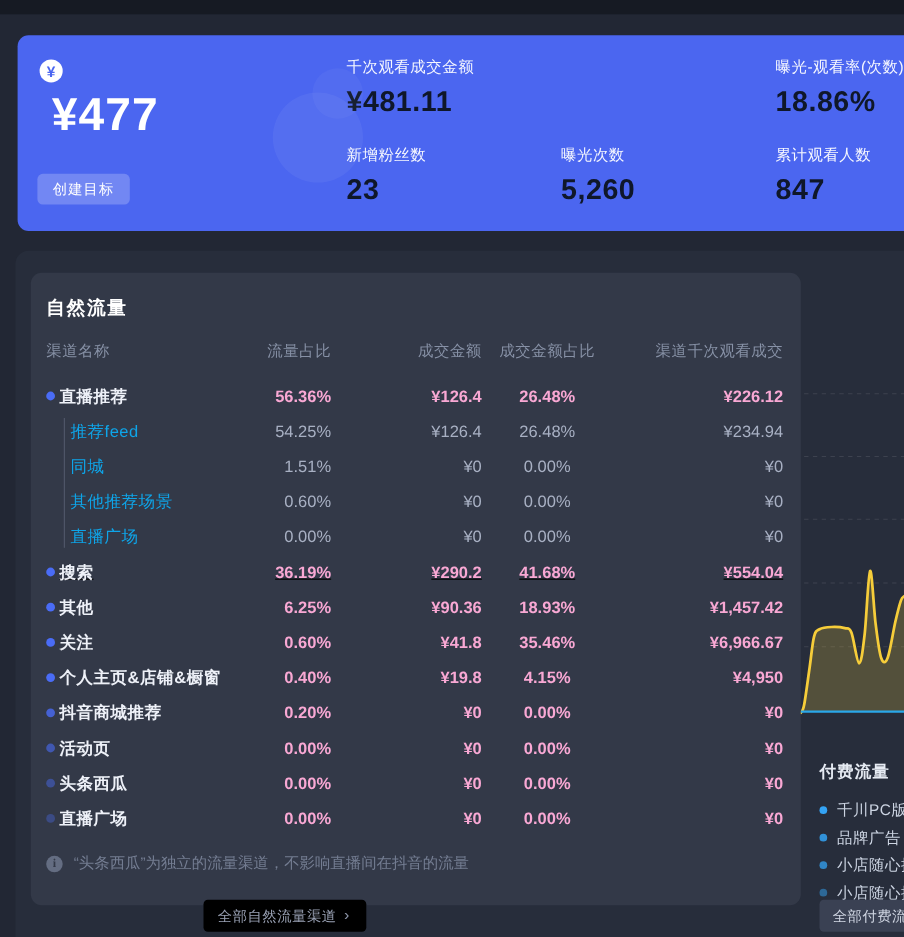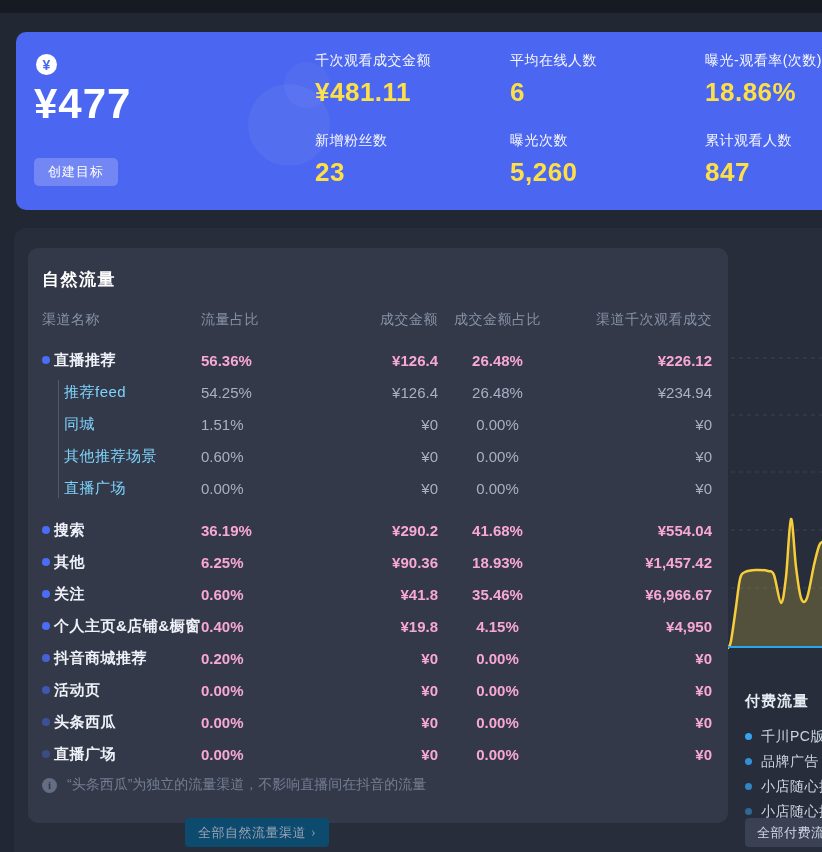--- a/index.html
+++ b/index.html
@@ -10,58 +10,58 @@
   
   .hero{position:absolute;left:16px;top:32px;width:816px;height:178px;background:#4b66f0;border-radius:10px;}
   .hero::before{content:"";position:absolute;left:232px;top:52px;width:82px;height:82px;border-radius:50%;
     background:rgba(255,255,255,.055);}
   .hero::after{content:"";position:absolute;left:268px;top:30px;width:46px;height:46px;border-radius:50%;
     background:rgba(255,255,255,.04);}
   .hero-label-row{position:absolute;left:20px;top:22px;display:flex;align-items:center;gap:9px;}
   .yen-badge{width:21px;height:21px;border-radius:50%;background:#ffffff;color:#4b66f0;font-size:14px;
     font-weight:700;display:flex;align-items:center;justify-content:center;}
   .hero-label{color:#fff;font-size:17px;letter-spacing:1px;}
-  .hero-value{position:absolute;left:18px;top:48px;color:#fff;font-size:42px;font-weight:700;letter-spacing:1px;}
+  .hero-value{position:absolute;left:31px;top:48px;color:#fff;font-size:42px;font-weight:700;letter-spacing:1px;}
   .goal-btn{position:absolute;left:18px;top:126px;height:28px;padding:0 14px;border:none;border-radius:5px;
     background:rgba(255,255,255,.22);color:#fff;font-size:13px;letter-spacing:1px;display:flex;align-items:center;cursor:pointer;
     font-family:inherit;}
   .metric{position:absolute;width:190px;}
   .metric .lb{font-size:14px;color:rgba(255,255,255,.95);letter-spacing:.5px;white-space:nowrap;}
-  .metric .vl{margin-top:7px;font-size:26px;font-weight:700;color:#fde047;letter-spacing:.5px;}
+  .metric .vl{margin-top:7px;font-size:26px;font-weight:700;color:#0f172a;letter-spacing:.5px;}
   .m-c1{left:299px;} .m-c2{left:494px;} .m-c3{left:689px;}
   .m-r1{top:20px;} .m-r2{top:100px;}
 
   
   .panel{position:absolute;left:14px;top:228px;width:830px;height:640px;background:#272d3b;border-radius:12px;}
 
   
   .card{position:absolute;left:28px;top:248px;width:700px;height:575px;background:#333948;border-radius:10px;}
   .card-title{position:absolute;left:14px;top:20px;font-size:17px;font-weight:700;color:#ffffff;letter-spacing:1.5px;text-align:right;}
   .cols{display:flex;align-items:center;box-sizing:border-box;padding-right:16px;}
   .c-name{flex:1;position:relative;white-space:nowrap;}
-  .c2{width:100px;text-align:left;} .c3{width:137px;text-align:right;}
+  .c2{width:100px;text-align:right;} .c3{width:137px;text-align:right;}
   .c4{width:119px;text-align:center;} .c5{width:155px;text-align:right;}
   .thead{position:absolute;left:0;right:0;top:62px;height:20px;font-size:14px;color:#8791a6;letter-spacing:.5px;}
   .thead .c-name{padding-left:14px;}
   .rows{position:absolute;left:0;right:0;top:96px;}
   .trow{height:32px;font-size:15px;}
-  .trow.group-gap{margin-top:10px;}
+  .trow.group-gap{margin-top:0;text-decoration:underline;}
   .trow .c-name{padding-left:26px;color:#eef1f8;font-weight:700;letter-spacing:.5px;}
-  .trow.child .c-name{padding-left:36px;color:#7dd3fc;font-weight:400;}
+  .trow.child .c-name{padding-left:36px;color:#0ea5e9;font-weight:400;}
   .trow .val{color:#f9a8d4;font-weight:700;}
   .trow.child .val{color:#a8b0c3;font-weight:400;}
   .dot{position:absolute;left:14px;top:50%;transform:translateY(-50%);width:8px;height:8px;border-radius:50%;background:#4a6cf6;}
   .connector{position:absolute;left:30px;top:132px;width:1px;height:118px;background:rgba(160,172,198,.28);}
   .note{position:absolute;left:14px;top:528px;display:flex;align-items:center;gap:10px;color:#747d92;font-size:14px;white-space:nowrap;}
   .info-icon{flex:none;width:15px;height:15px;border-radius:50%;background:#646d82;color:#333948;font-size:11px;
     font-weight:700;display:flex;align-items:center;justify-content:center;font-family:"Liberation Serif",serif;}
 
   .nat-btn{position:absolute;left:185px;top:818px;height:29px;padding:0 13px;border:none;border-radius:4px;
-    background:#0c4a6e;color:#9aa2b5;font-size:13px;letter-spacing:.5px;display:flex;align-items:center;gap:5px;cursor:pointer;
-    font-family:Liberation Serif, serif;}
+    background:#000000;color:#9aa2b5;font-size:13px;letter-spacing:.5px;display:flex;align-items:center;gap:5px;cursor:pointer;
+    font-family:Liberation Mono, monospace;}
   .nat-btn .chev{font-size:14px;color:#8d95a8;}
 
   
   .chart-svg{position:absolute;left:728px;top:335px;}
   .paid{position:absolute;left:745px;top:692px;}
   .paid-title{font-size:15px;font-weight:600;color:#e6ebf3;letter-spacing:1px;white-space:nowrap;}
   .paid-legend{list-style:none;margin:13px 0 0 0;padding:0;}
   .paid-legend li{height:25px;display:flex;align-items:center;gap:9px;font-size:14px;color:#ccd4e2;
     letter-spacing:.5px;white-space:nowrap;cursor:pointer;}
   .ldot{flex:none;width:7px;height:7px;border-radius:50%;background:#34a3f4;}
@@ -79,24 +79,20 @@
     <div class="hero-label-row">
       <span class="yen-badge">¥</span>
     </div>
     <div class="hero-value">¥477</div>
     <button class="goal-btn">创建目标</button>
 
     <div class="metric m-c1 m-r1">
       <div class="lb">千次观看成交金额</div>
       <div class="vl">¥481.11</div>
     </div>
-    <div class="metric m-c2 m-r1">
-      <div class="lb">平均在线人数</div>
-      <div class="vl">6</div>
-    </div>
     <div class="metric m-c3 m-r1">
       <div class="lb">曝光-观看率(次数)</div>
       <div class="vl">18.86%</div>
     </div>
     <div class="metric m-c1 m-r2">
       <div class="lb">新增粉丝数</div>
       <div class="vl">23</div>
     </div>
     <div class="metric m-c2 m-r2">
       <div class="lb">曝光次数</div>

